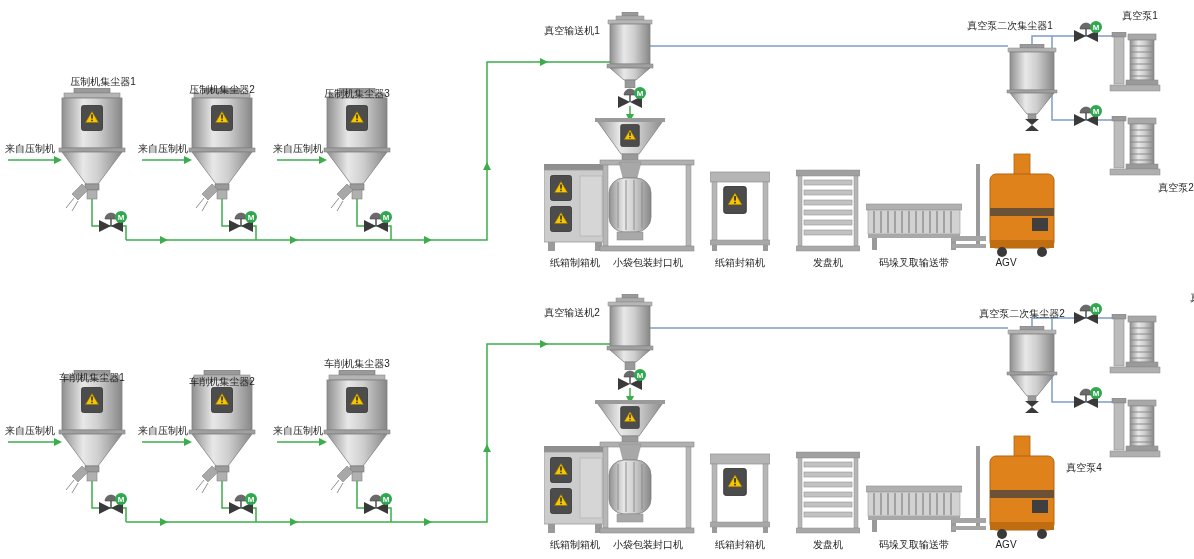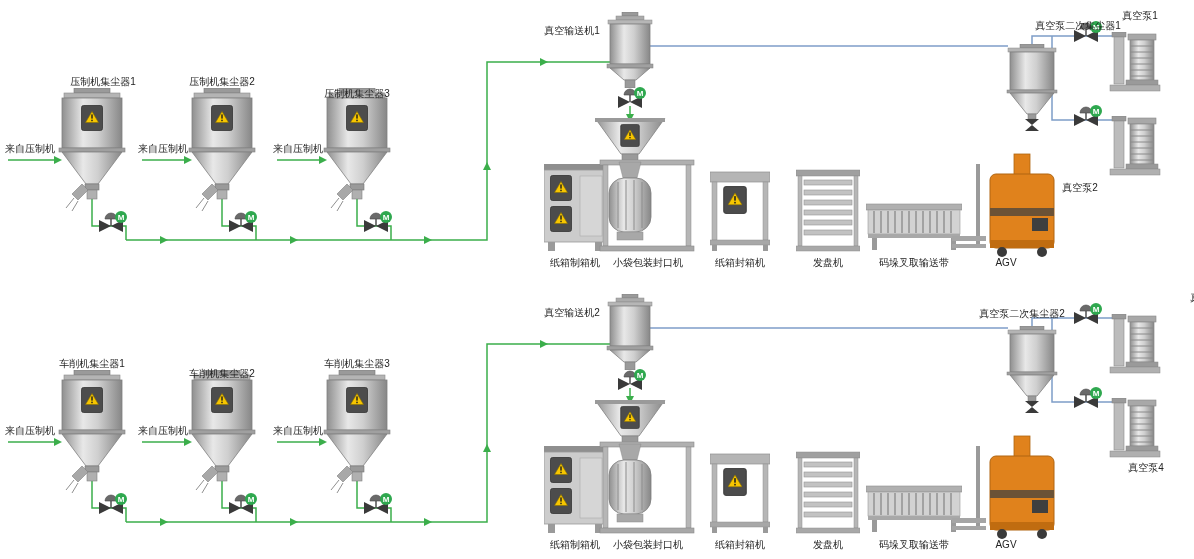--- a/index.html
+++ b/index.html
@@ -244,46 +244,46 @@
       <use href="#pump" x="1108" y="32" width="54" height="62"></use>
       <use href="#pump" x="1108" y="116" width="54" height="62"></use>
     </g>
   </defs>
 
   <use href="#halfgfx"></use>
   <use href="#halfgfx" transform="translate(0,282)"></use>
 </svg>
 
 <span class="lbl" style="left:103px;top:76px">压制机集尘器1</span>
-<span class="lbl" style="left:222px;top:76px">压制机集尘器2</span>
+<span class="lbl" style="left:222px;top:84px">压制机集尘器2</span>
 <span class="lbl" style="left:357px;top:88px">压制机集尘器3</span>
 <span class="lbl" style="left:30px;top:143px">来自压制机</span>
 <span class="lbl" style="left:163px;top:143px">来自压制机</span>
 <span class="lbl" style="left:298px;top:143px">来自压制机</span>
 <span class="lbl" style="left:572px;top:25px">真空输送机1</span>
-<span class="lbl" style="left:1078px;top:20px">真空泵二次集尘器1</span>
+<span class="lbl" style="left:1010px;top:20px">真空泵二次集尘器1</span>
 <span class="lbl" style="left:1140px;top:10px">真空泵1</span>
-<span class="lbl" style="left:1080px;top:182px">真空泵2</span>
+<span class="lbl" style="left:1176px;top:182px">真空泵2</span>
 <span class="lbl" style="left:575px;top:257px">纸箱制箱机</span>
 <span class="lbl" style="left:648px;top:257px">小袋包装封口机</span>
 <span class="lbl" style="left:740px;top:257px">纸箱封箱机</span>
 <span class="lbl" style="left:828px;top:257px">发盘机</span>
 <span class="lbl" style="left:914px;top:257px">码垛叉取输送带</span>
 <span class="lbl" style="left:1006px;top:257px">AGV</span>
 
-<span class="lbl" style="left:92px;top:358px">车削机集尘器1</span>
-<span class="lbl" style="left:222px;top:368px">车削机集尘器2</span>
+<span class="lbl" style="left:92px;top:372px">车削机集尘器1</span>
+<span class="lbl" style="left:222px;top:376px">车削机集尘器2</span>
 <span class="lbl" style="left:357px;top:358px">车削机集尘器3</span>
 <span class="lbl" style="left:30px;top:425px">来自压制机</span>
 <span class="lbl" style="left:163px;top:425px">来自压制机</span>
 <span class="lbl" style="left:298px;top:425px">来自压制机</span>
 <span class="lbl" style="left:572px;top:307px">真空输送机2</span>
 <span class="lbl" style="left:1022px;top:308px">真空泵二次集尘器2</span>
 <span class="lbl" style="left:1208px;top:292px">真空泵3</span>
-<span class="lbl" style="left:1146px;top:462px">真空泵4</span>
+<span class="lbl" style="left:1084px;top:462px">真空泵4</span>
 <span class="lbl" style="left:575px;top:539px">纸箱制箱机</span>
 <span class="lbl" style="left:648px;top:539px">小袋包装封口机</span>
 <span class="lbl" style="left:740px;top:539px">纸箱封箱机</span>
 <span class="lbl" style="left:828px;top:539px">发盘机</span>
 <span class="lbl" style="left:914px;top:539px">码垛叉取输送带</span>
 <span class="lbl" style="left:1006px;top:539px">AGV</span>
 
 </div>
 
 </body></html>

